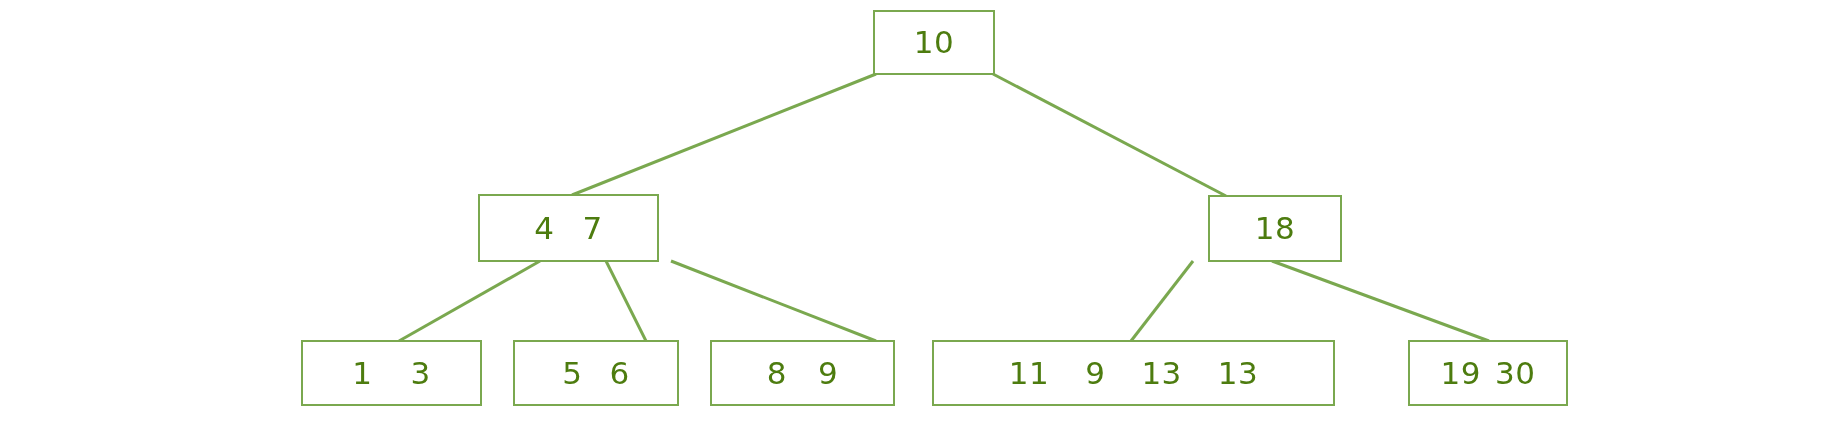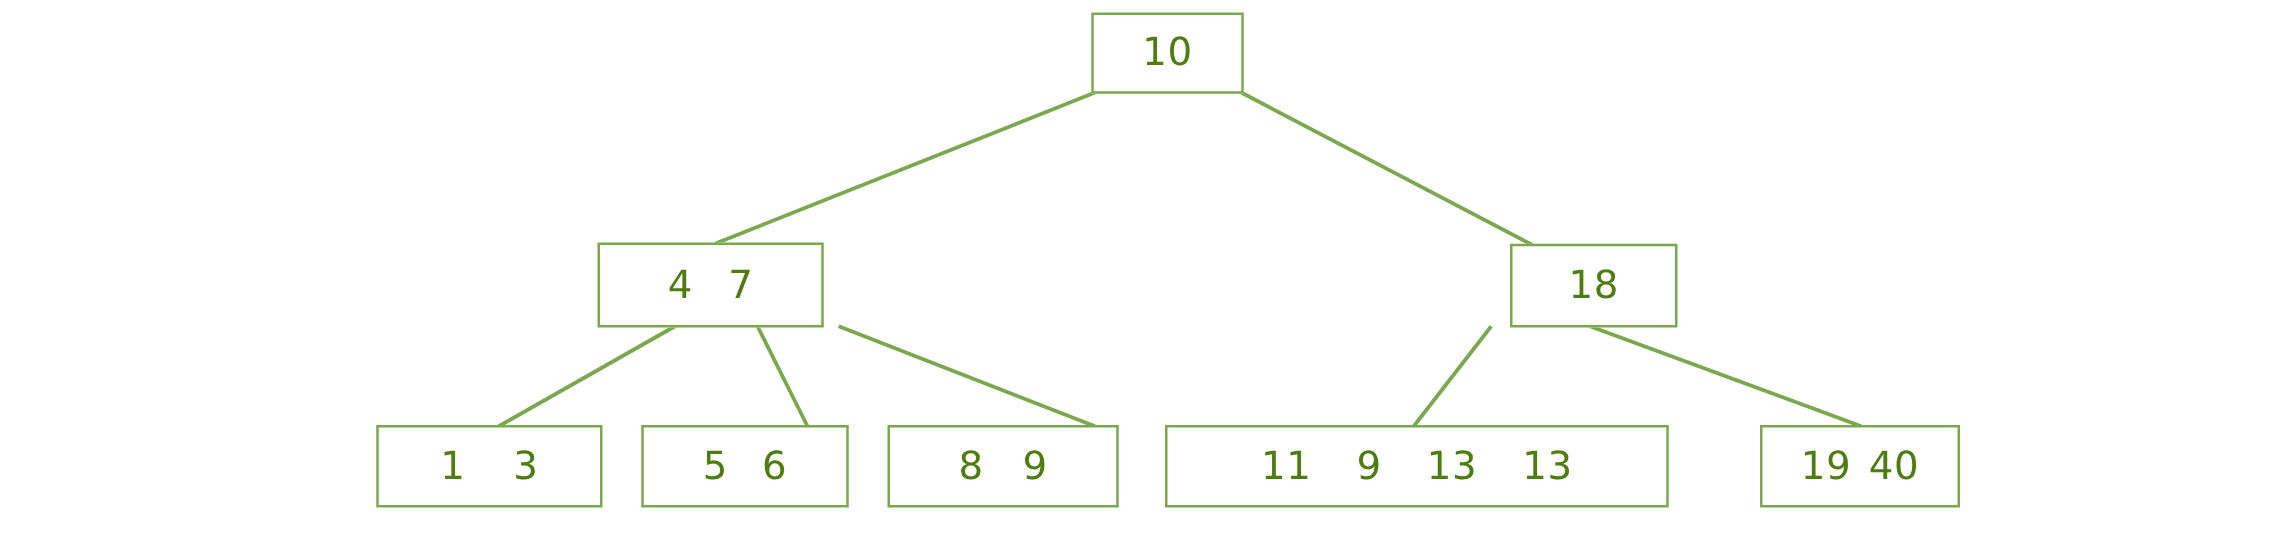--- a/index.html
+++ b/index.html
@@ -107,17 +107,17 @@
         <div class="node-keys" style="gap: 36px; color: rgb(0, 0, 0);">
           <span class="node-key">11</span>
           <span class="node-key">9</span>
           <span class="node-key">13</span>
           <span class="node-key">13</span>
         </div>
       </div>
       <div class="tree-node node-level-leaf" style="left: 1408px; top: 340px; width: 160px; height: 66px; border: 2px solid rgb(122, 168, 79); background: rgb(255, 255, 255);">
         <div class="node-keys" style="gap: 14px; color: rgb(0, 0, 0);">
           <span class="node-key">19</span>
-          <span class="node-key">40</span>
+          <span class="node-key">30</span>
         </div>
       </div>
     </div>
 </div>
 
 </body></html>

